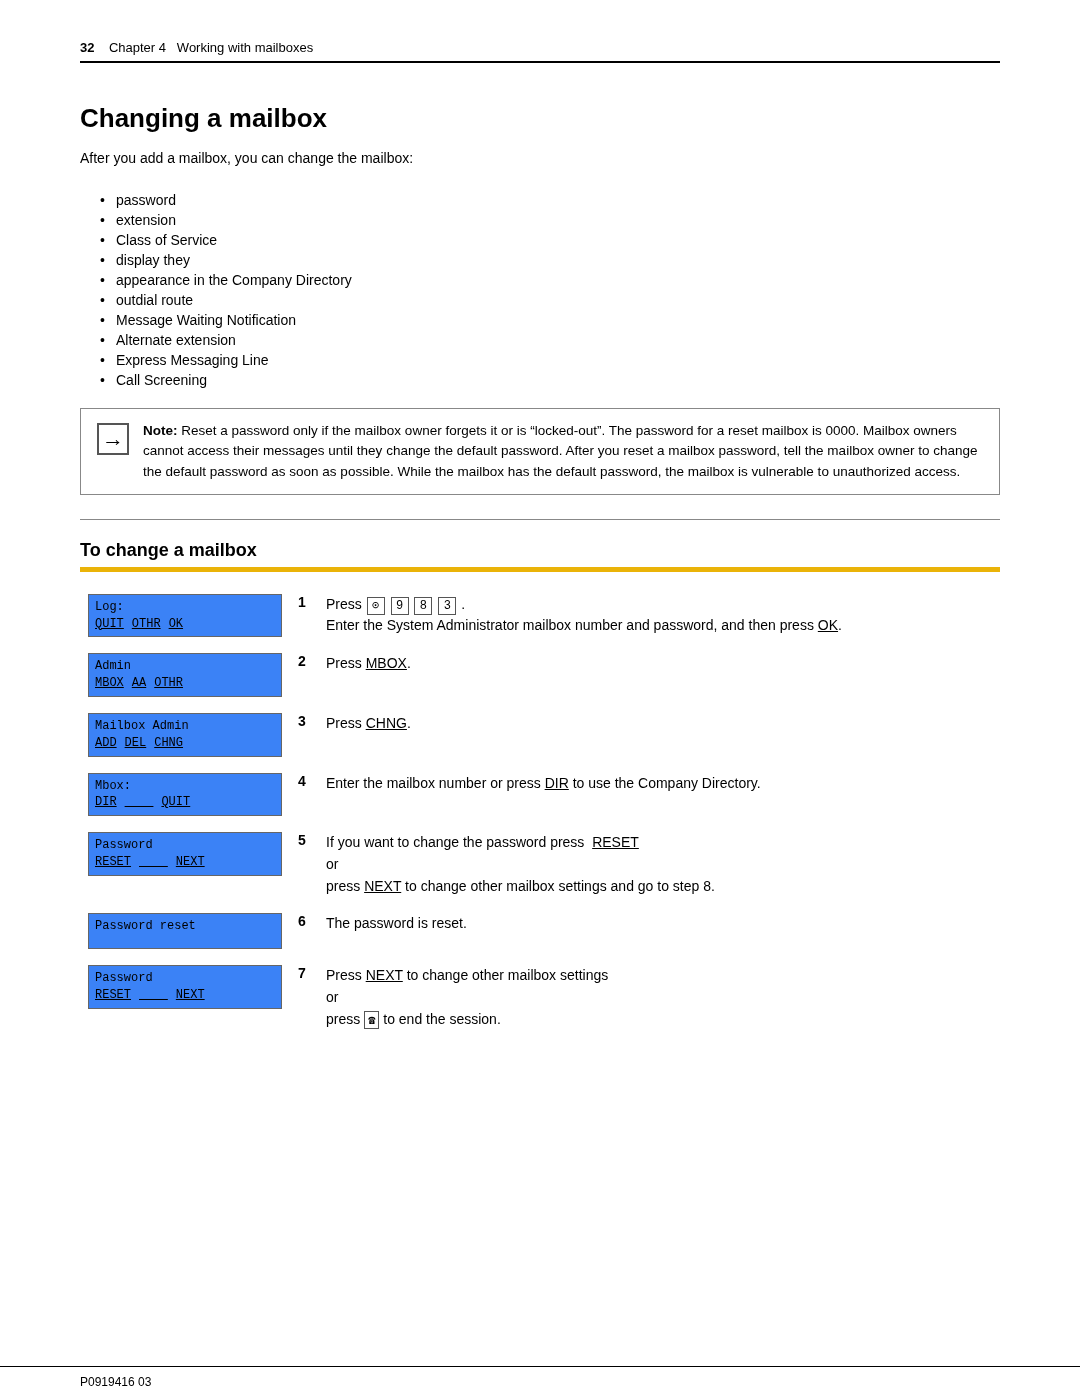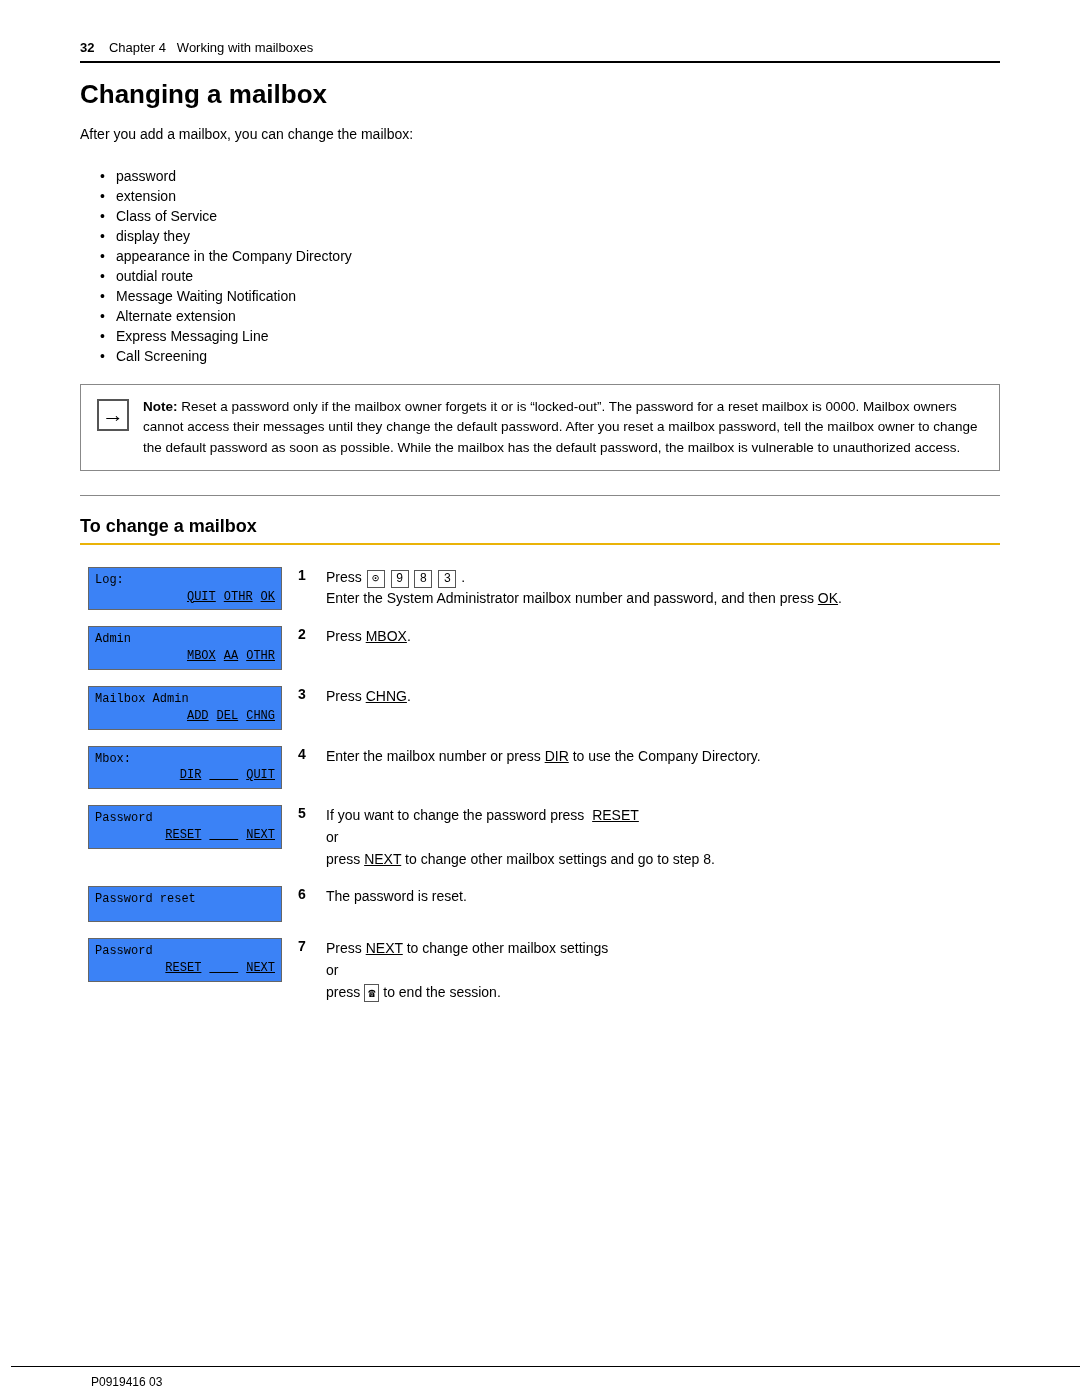--- a/index.html
+++ b/index.html
@@ -13,21 +13,21 @@
       position: relative;
     }
     .page {
       padding: 40px 80px 60px 80px;
     }
     .header-bar {
       display: flex;
       align-items: center;
       border-bottom: 2px solid #000;
       padding-bottom: 6px;
-      margin-bottom: 16px;
+      margin-bottom: 40px;
     }
     .header-chapter {
       font-size: 13px;
     }
     .header-chapter strong {
       font-weight: bold;
     }
     .page-title {
       font-size: 26px;
       font-weight: bold;
@@ -78,21 +78,21 @@
       font-size: 13.5px;
       line-height: 1.5;
     }
     .note-text strong {
       font-weight: bold;
     }
     .section-title {
       font-size: 18px;
       font-weight: bold;
       margin-bottom: 16px;
-      border-bottom: 2px solid #eab308;
+      border-bottom: 5px solid #eab308;
       padding-bottom: 6px;
     }
     .steps-table {
       width: 100%;
       border-collapse: collapse;
     }
     .steps-table tr {
       vertical-align: top;
     }
     .steps-table td {
@@ -122,21 +122,20 @@
       min-height: 36px;
       line-height: 1.4;
     }
     .screen-box .top-row {
       font-size: 12px;
     }
     .screen-box .btn-row {
       font-size: 12px;
       display: flex;
       gap: 8px;
-      justify-content: flex-end;
     }
     .screen-box .btn-row span {
       text-decoration: underline;
     }
     .key-box {
       display: inline-flex;
       align-items: center;
       justify-content: center;
       border: 1px solid #555;
       font-size: 12px;
@@ -145,21 +144,21 @@
       height: 18px;
       font-family: 'Courier New', monospace;
       margin: 0 1px;
     }
     .underline {
       text-decoration: underline;
     }
     .footer-bar {
       position: absolute;
       bottom: 0;
-      left: 11px;
+      left: 0;
       right: 0;
       border-top: 1px solid #000;
       padding: 8px 80px;
       font-size: 12px;
       display: flex;
       align-items: center;
     }
     .divider-line {
       border: none;
       border-top: 1px solid #888;

